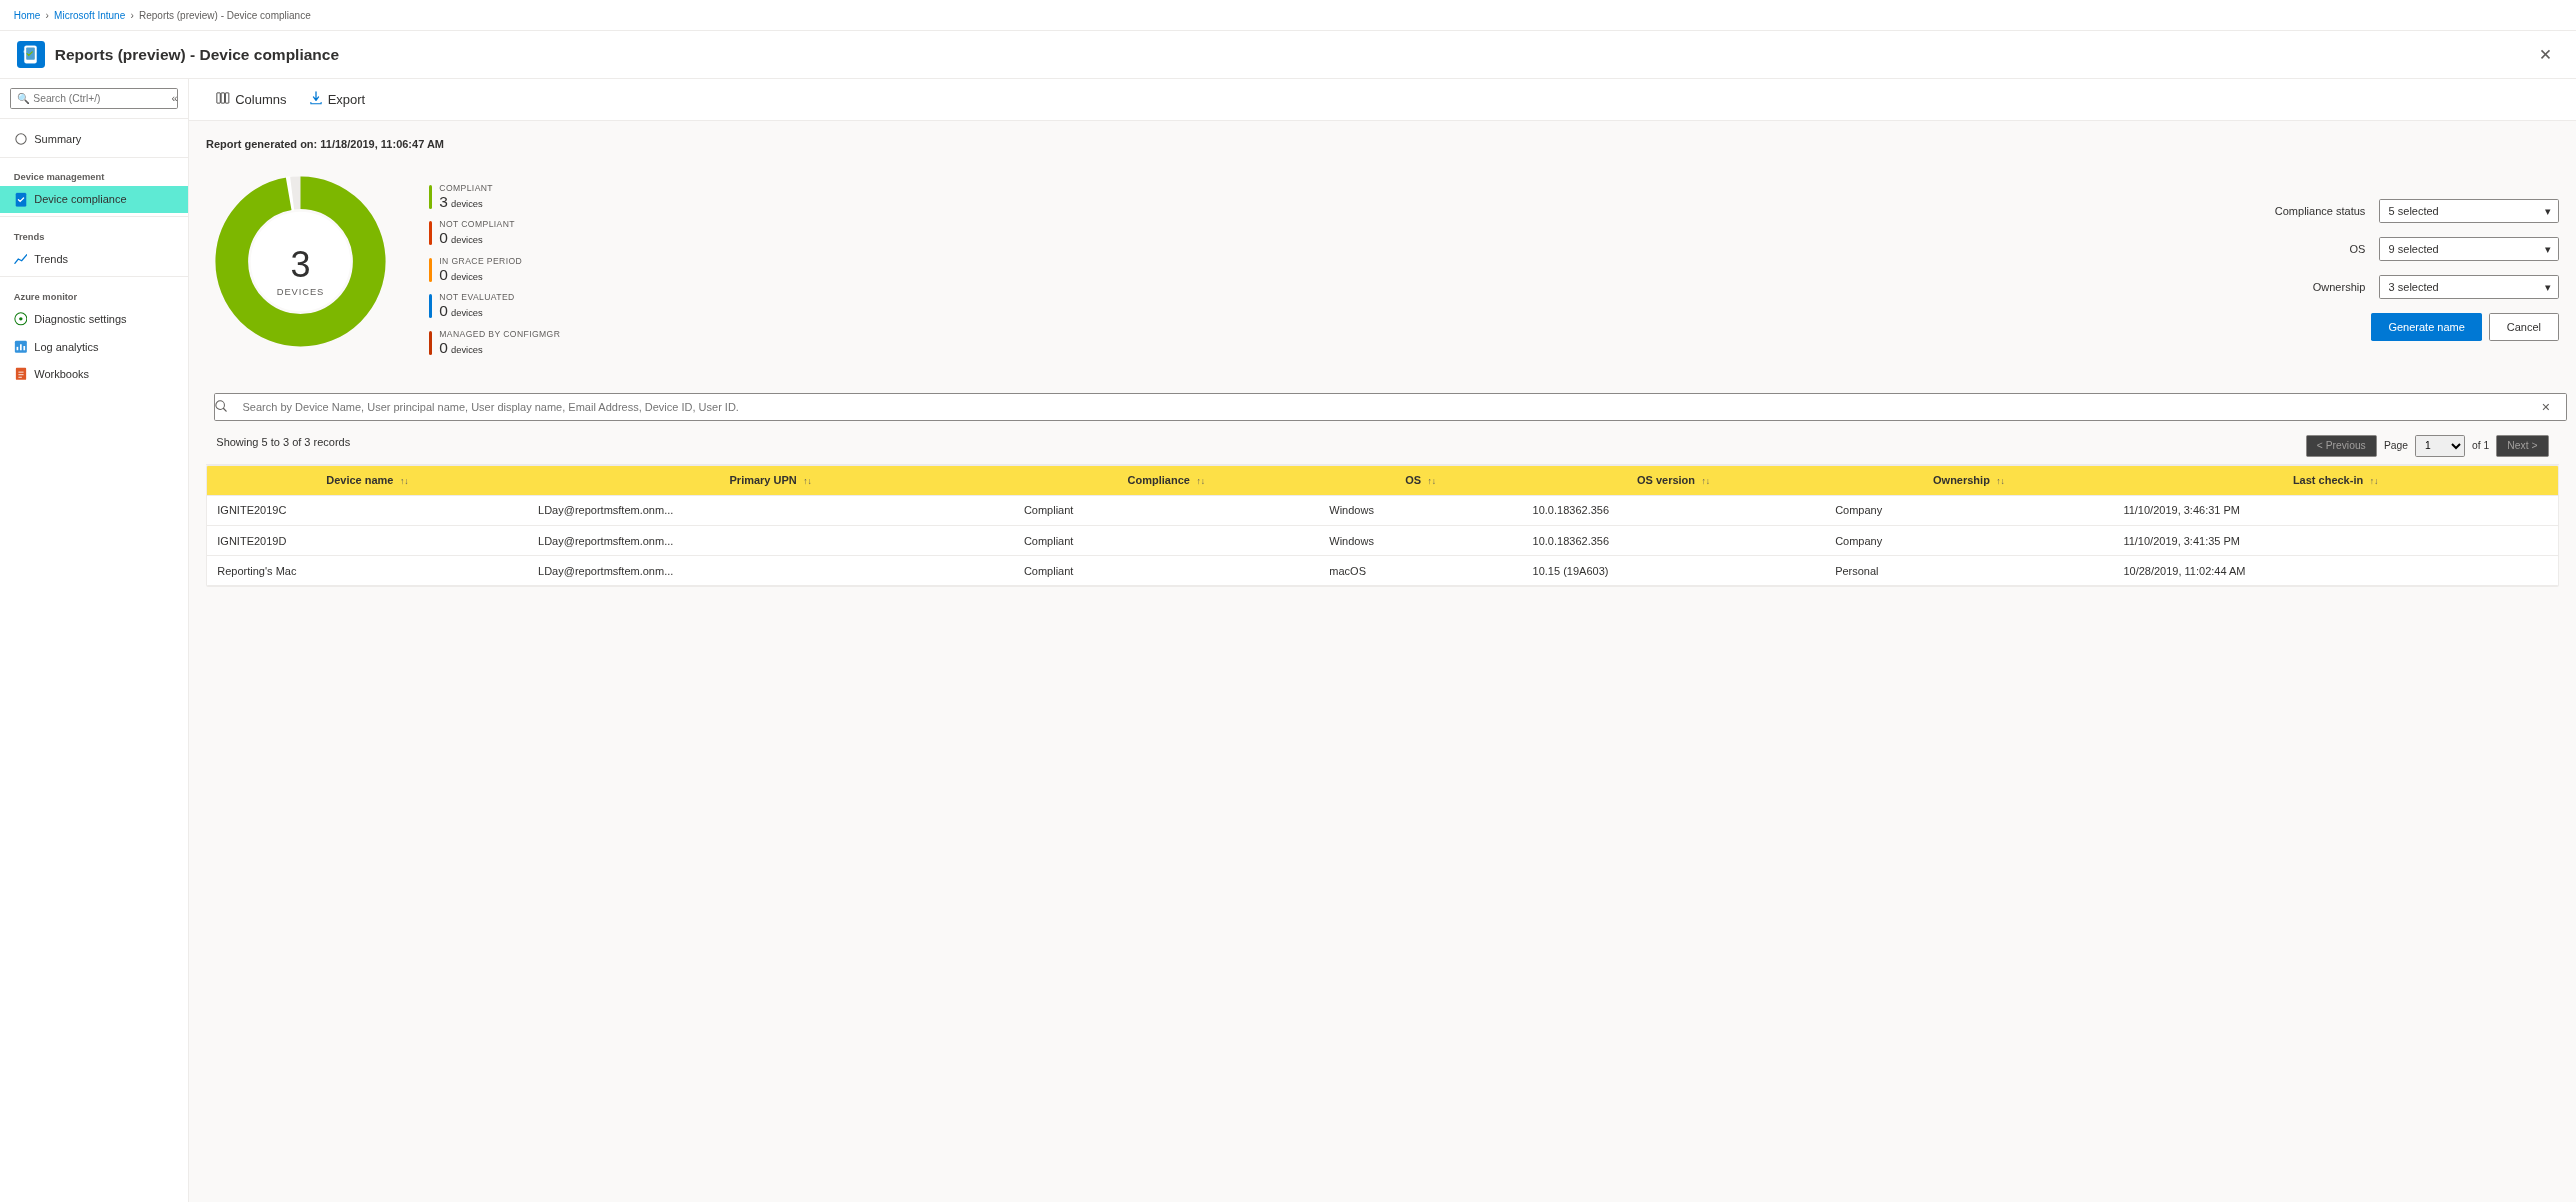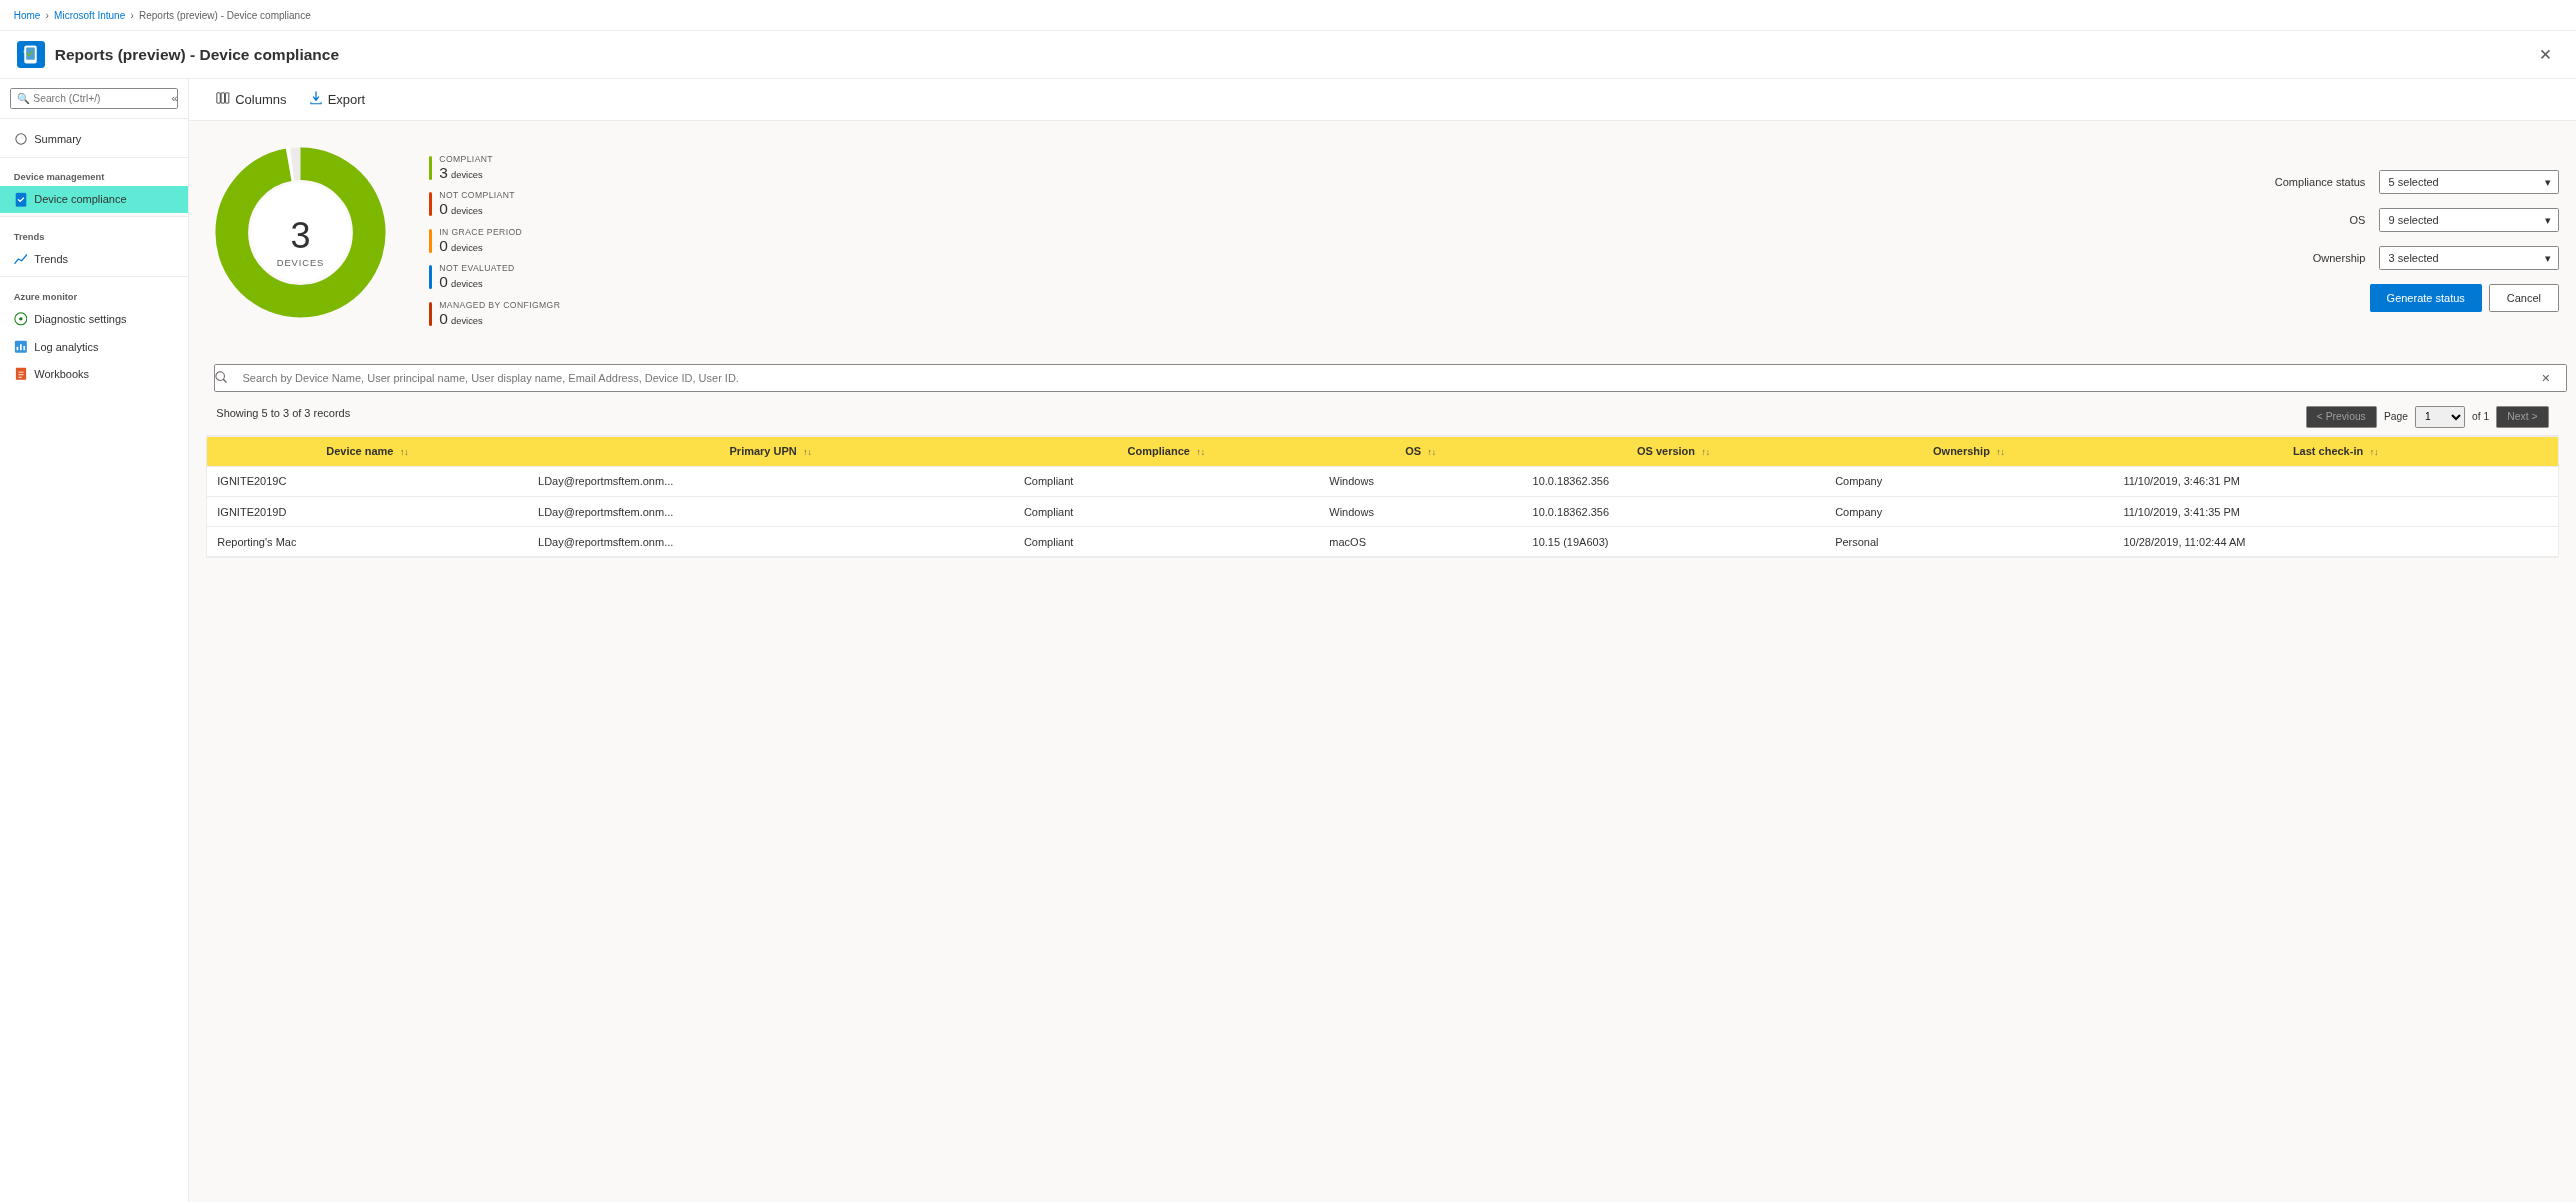--- a/index.html
+++ b/index.html
@@ -422,20 +422,21 @@
           <svg width="12" height="13.7" viewBox="0 0 14 16">
               <path d="M7 1 L7 10 M4 7 L7 11 L10 7" stroke="#0078d4" stroke-width="1.5" fill="none" stroke-linecap="round" stroke-linejoin="round"></path>
               <path d="M1 13 L1 15 L13 15 L13 13" stroke="#0078d4" stroke-width="1.2" fill="none"></path>
             </svg>
         </span>
         <span>Export</span>
       </button>
     </div>
 
     <div class="report-area">
+      <div class="report-generated">Report generated on: 11/18/2019, 11:06:47 AM</div>
 
       <div class="report-viz-row">
 
         <div class="donut-container">
           <svg class="donut-svg" width="189" height="189" viewBox="0 0 220 220">
 
             <circle cx="110" cy="110" r="80" fill="none" stroke="#edebe9" stroke-width="38"></circle>
 
             <circle cx="110" cy="110" r="80" fill="none" stroke="#7db700" stroke-width="38" stroke-dasharray="490 12" stroke-dashoffset="0" stroke-linecap="butt" transform="rotate(-90 110 110)"></circle>
 
@@ -511,21 +512,21 @@
           </div>
           <div class="filter-row">
             <span class="filter-label">Ownership</span>
             <div class="filter-select-wrap">
               <select class="filter-select">
                 <option>3 selected</option>
               </select>
             </div>
           </div>
           <div class="filter-actions">
-            <button class="btn-primary">Generate status</button>
+            <button class="btn-primary">Generate name</button>
             <button class="btn-secondary">Cancel</button>
           </div>
         </div>
       </div>
 
       <div class="search-bar-wrap">
         <span class="search-bar-icon">
           <svg width="12" height="12" viewBox="0 0 14 14">
               <circle cx="6" cy="6" r="5" stroke="#605e5c" stroke-width="1.2" fill="none"></circle>
               <line x1="10" y1="10" x2="13" y2="13" stroke="#605e5c" stroke-width="1.5" stroke-linecap="round"></line>

